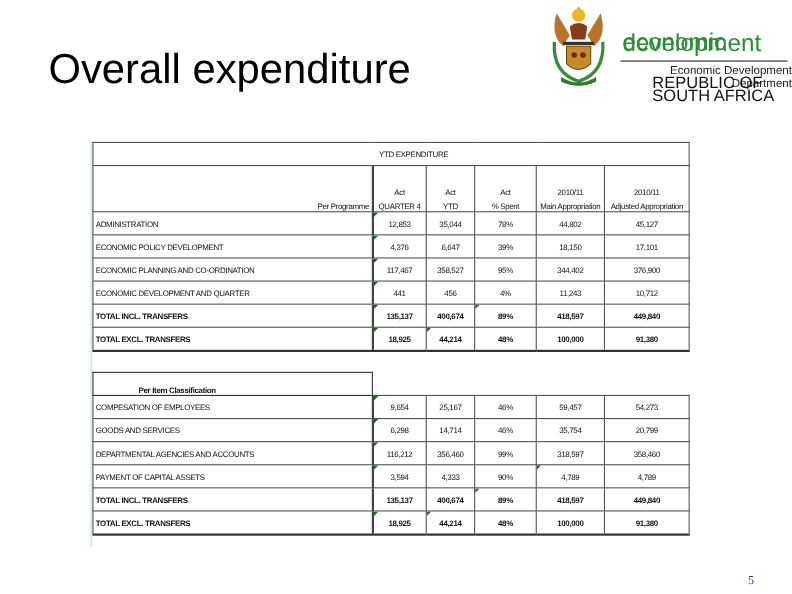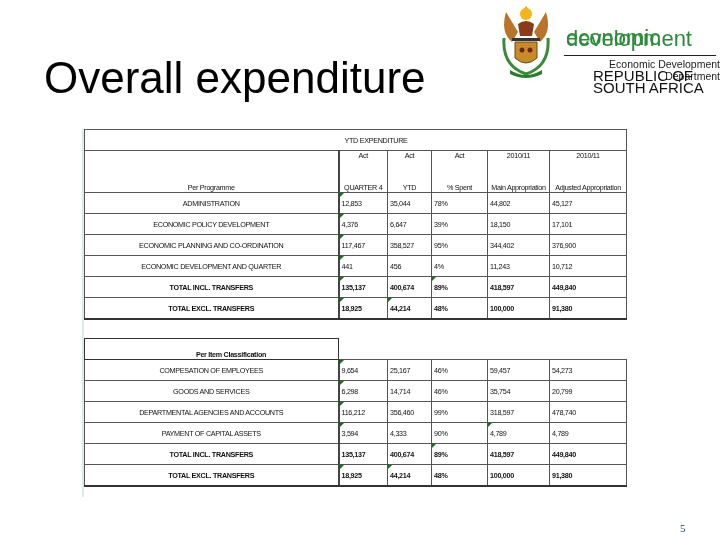--- a/index.html
+++ b/index.html
@@ -1,37 +1,37 @@
 <!DOCTYPE html>
 <html><head>
 <meta charset="utf-8">
 <style>
   html,body{margin:0;padding:0;}
   body{width:720px;height:540px;background:#fff;position:relative;overflow:hidden;font-family:"Liberation Sans",sans-serif;}
-  .title{position:absolute;left:44px;top:56px;font-size:44px;color:#000;font-family:"Liberation Sans",sans-serif;line-height:1;}
+  .title{position:absolute;left:44px;top:44px;font-size:38px;color:#000;font-family:"Liberation Sans",sans-serif;line-height:1;}
   .logo{position:absolute;left:494px;top:0;width:226px;height:90px;}
   .crest{position:absolute;left:4px;top:2px;width:56px;height:80px;}
   .brand1{position:absolute;left:72px;top:6px;font-size:22px;color:#2e8b3a;line-height:22px;font-family:"Liberation Sans",sans-serif;margin-top:21px;}
   .brand2{position:absolute;left:72px;top:28px;font-size:22px;color:#2e8b3a;line-height:22px;font-family:"Liberation Sans",sans-serif;}
   .brand-rule{position:absolute;left:70px;top:55px;width:152px;height:1px;background:#222;}
   .dept{position:absolute;left:72px;top:58px;font-size:10.5px;color:#222;line-height:12px;text-align:right;}
   .country{position:absolute;left:72px;top:70px;font-size:15px;font-weight:normal;color:#111;line-height:12px;padding-left:27px;}
   .sheet{position:absolute;left:84px;top:129px;width:542px;}
   .strip{position:absolute;left:82px;top:129px;width:2px;height:368px;background:#d9ecec;}
   table{border-collapse:collapse;width:542px;font-family:"Liberation Sans",sans-serif;font-size:7.2px;letter-spacing:-0.3px;color:#111;table-layout:fixed;}
   td{border:1px solid #555;padding:0 2px;height:20px;white-space:nowrap;overflow:hidden;}
-  td.num{text-align:left;position:relative;}
-  td.lbl{text-align:center;}
+  td.num{text-align:center;position:relative;}
+  td.lbl{text-align:left;}
   td.c1{border-left:2px solid #444;}
   tr.bold td{font-weight:bold;}
   tr.total td{border-bottom:2px solid #333;}
   .hdr-title td{height:20px;text-align:center;padding-left:43px;}
   .hdr td{text-align:center;vertical-align:bottom;height:41px;}
-  .hdr td.lbl{text-align:center;}
-  .hdr .l1{display:block;margin-bottom:23px;}
+  .hdr td.lbl{text-align:right;}
+  .hdr .l1{display:block;margin-bottom:4px;}
   .gap td{border:none;height:18px;}
   .sec td.lbl{border:1px solid #333;font-weight:bold;height:20px;vertical-align:bottom;padding-left:41px;}
   .sec td.blank{border:none;}
   .tick{position:absolute;left:0;top:0;width:0;height:0;border-top:4px solid #1e6b1e;border-right:4px solid transparent;}
   .pnum{position:absolute;left:680px;top:522px;font-size:11px;color:#1f3f7a;font-family:"Liberation Serif",serif;}
 </style>
 </head>
 <body>
 
 <div class="title">Overall expenditure</div>
@@ -155,21 +155,21 @@
       <td class="num">46%</td>
       <td class="num">35,754</td>
       <td class="num">20,799</td>
     </tr>
     <tr>
       <td class="lbl">DEPARTMENTAL AGENCIES AND ACCOUNTS</td>
       <td class="num c1"><span class="tick"></span><span>116,212</span></td>
       <td class="num">356,460</td>
       <td class="num">99%</td>
       <td class="num">318,597</td>
-      <td class="num">478,740</td>
+      <td class="num">358,460</td>
     </tr>
     <tr>
       <td class="lbl">PAYMENT OF CAPITAL ASSETS</td>
       <td class="num c1"><span class="tick"></span><span>3,594</span></td>
       <td class="num">4,333</td>
       <td class="num">90%</td>
       <td class="num"><span class="tick"></span><span>4,789</span></td>
       <td class="num">4,789</td>
     </tr>
     <tr class="bold">

